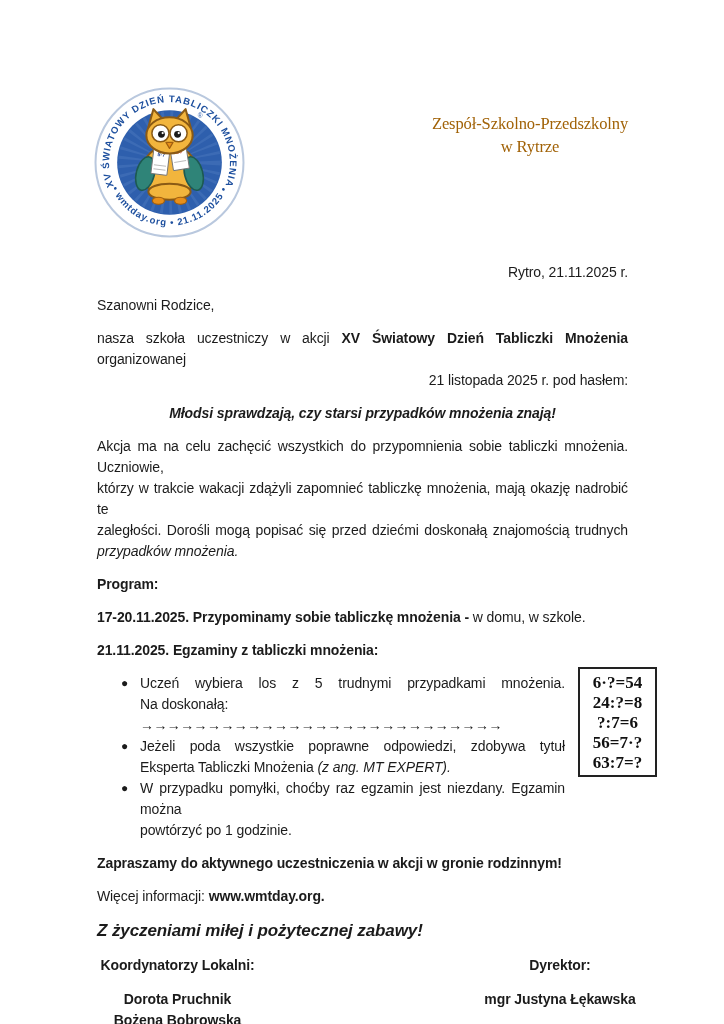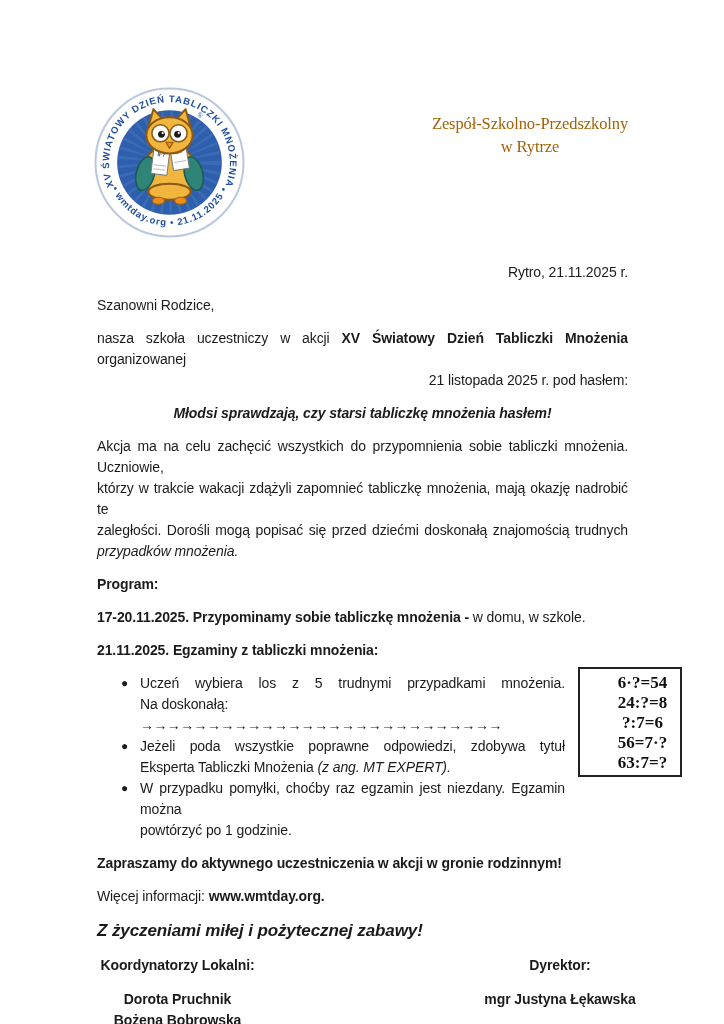--- a/index.html
+++ b/index.html
@@ -27,21 +27,21 @@
   
   .blist{position:relative;margin:0;padding:0;list-style:none;width:480px;}
   .blist li{position:relative;padding-left:55px;margin:0;}
   .bullet-dot{position:absolute;left:36px;top:0;font-size:12px;}
   .arrows{letter-spacing:-0.6px;white-space:nowrap;}
   
   .example-box{
     position:absolute;left:493px;top:-6px;width:75px;height:102px;
     border:2px solid #222;background:#fff;text-align:center;
     font-family:"Liberation Serif","DejaVu Serif",serif;font-weight:bold;
-    font-size:17px;line-height:20px;letter-spacing:0;padding-top:4px;color:#111;padding-left:25px;
+    font-size:17px;line-height:20px;letter-spacing:0;padding-top:4px;color:#111;
   }
   
   .invite{font-weight:bold;}
   .more-info{margin-top:3px;}
   .wishes{margin-top:2px;font-weight:bold;font-style:italic;font-size:17px;line-height:23px;}
   
   .signatures{position:relative;margin-top:13px;height:100px;}
   .sig-left{position:absolute;left:0;top:0;width:185px;text-align:center;font-weight:bold;}
   .sig-right{position:absolute;left:375px;top:0;width:200px;text-align:center;font-weight:bold;}
   .sig-names{margin-top:13px;text-align:center;}
@@ -123,21 +123,21 @@
     <p class="date-line">Rytro, 21.11.2025 r.</p>
     <p class="salutation">Szanowni Rodzice,</p>
 
     <p class="intro">
       <span class="jline" style="display:block;">
         <span>nasza szkoła uczestniczy w akcji </span><b>XV Światowy Dzień Tabliczki Mnożenia</b><span> organizowanej</span>
       </span>
       <span style="display:block;text-align:right;">21 listopada 2025 r. pod hasłem:</span>
     </p>
 
-    <p class="motto">Młodsi sprawdzają, czy starsi tabliczkę mnożenia hasłem!</p>
+    <p class="motto">Młodsi sprawdzają, czy starsi przypadków mnożenia znają!</p>
 
     <p>
       <span class="jline" style="display:block;">Akcja ma na celu zachęcić wszystkich do przypomnienia sobie tabliczki mnożenia. Uczniowie,</span>
       <span class="jline" style="display:block;">którzy w trakcie wakacji zdążyli zapomnieć tabliczkę mnożenia, mają okazję nadrobić te</span>
       <span class="jline" style="display:block;">zaległości. Dorośli mogą popisać się przed dziećmi doskonałą znajomością trudnych</span>
       <span style="display:block;font-style:italic;">przypadków mnożenia.</span>
     </p>
 
     <p class="b">Program:</p>
     <p><b>17-20.11.2025. Przypominamy sobie tabliczkę mnożenia -</b><span> w domu, w szkole.</span></p>

